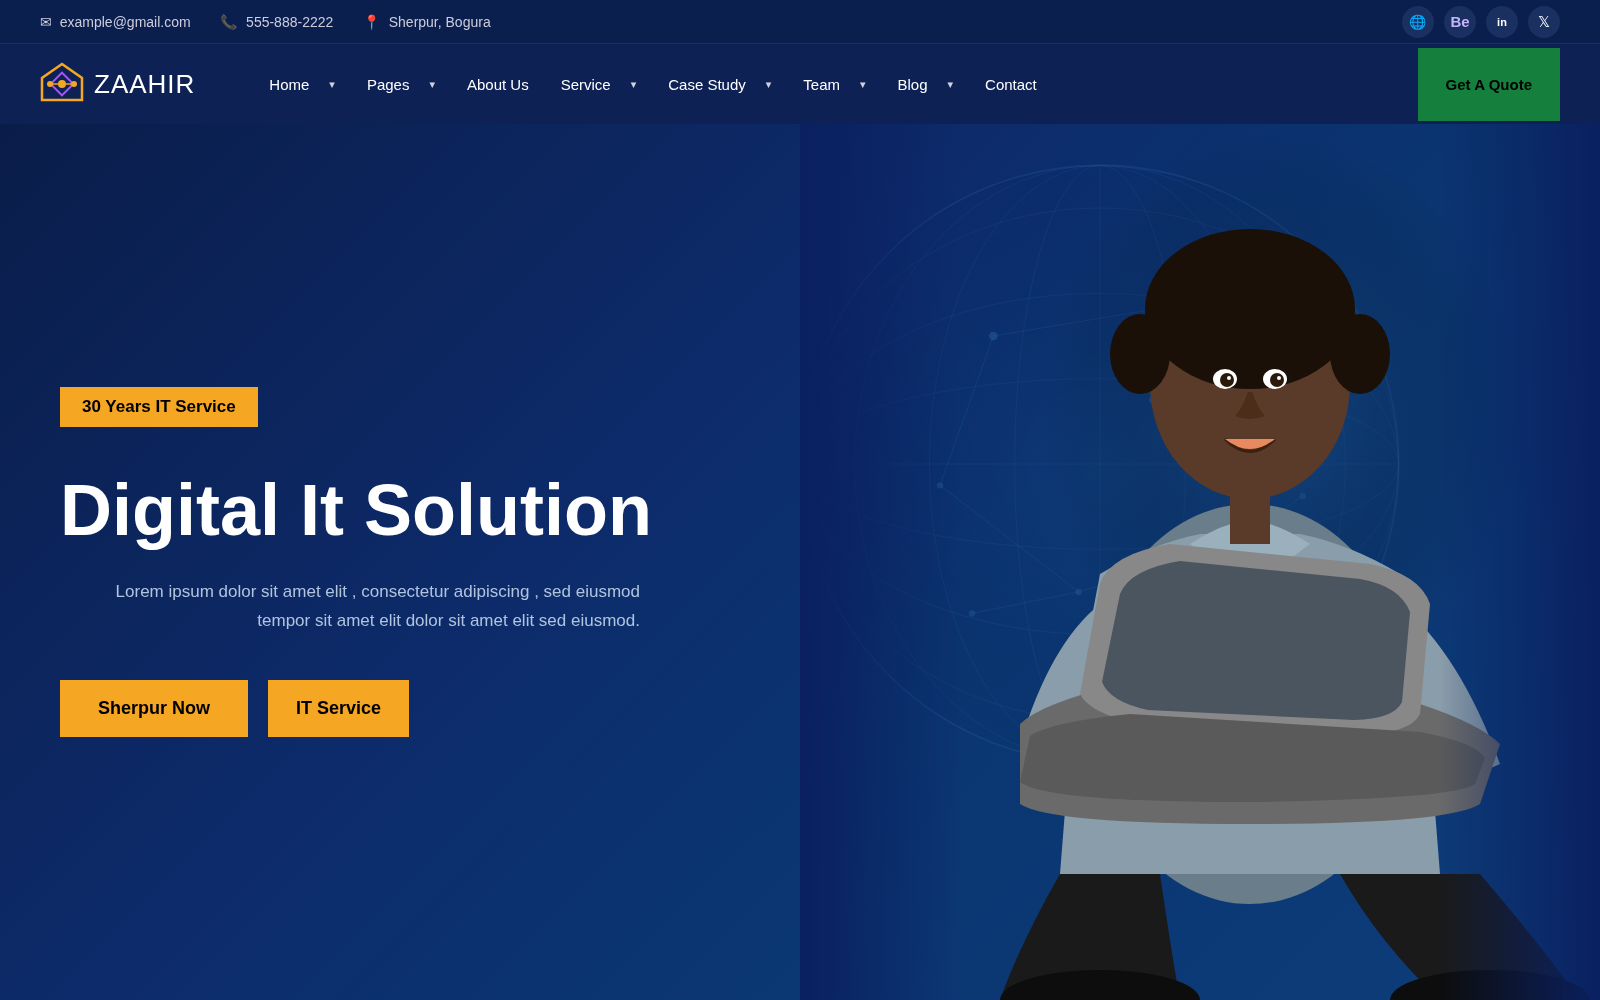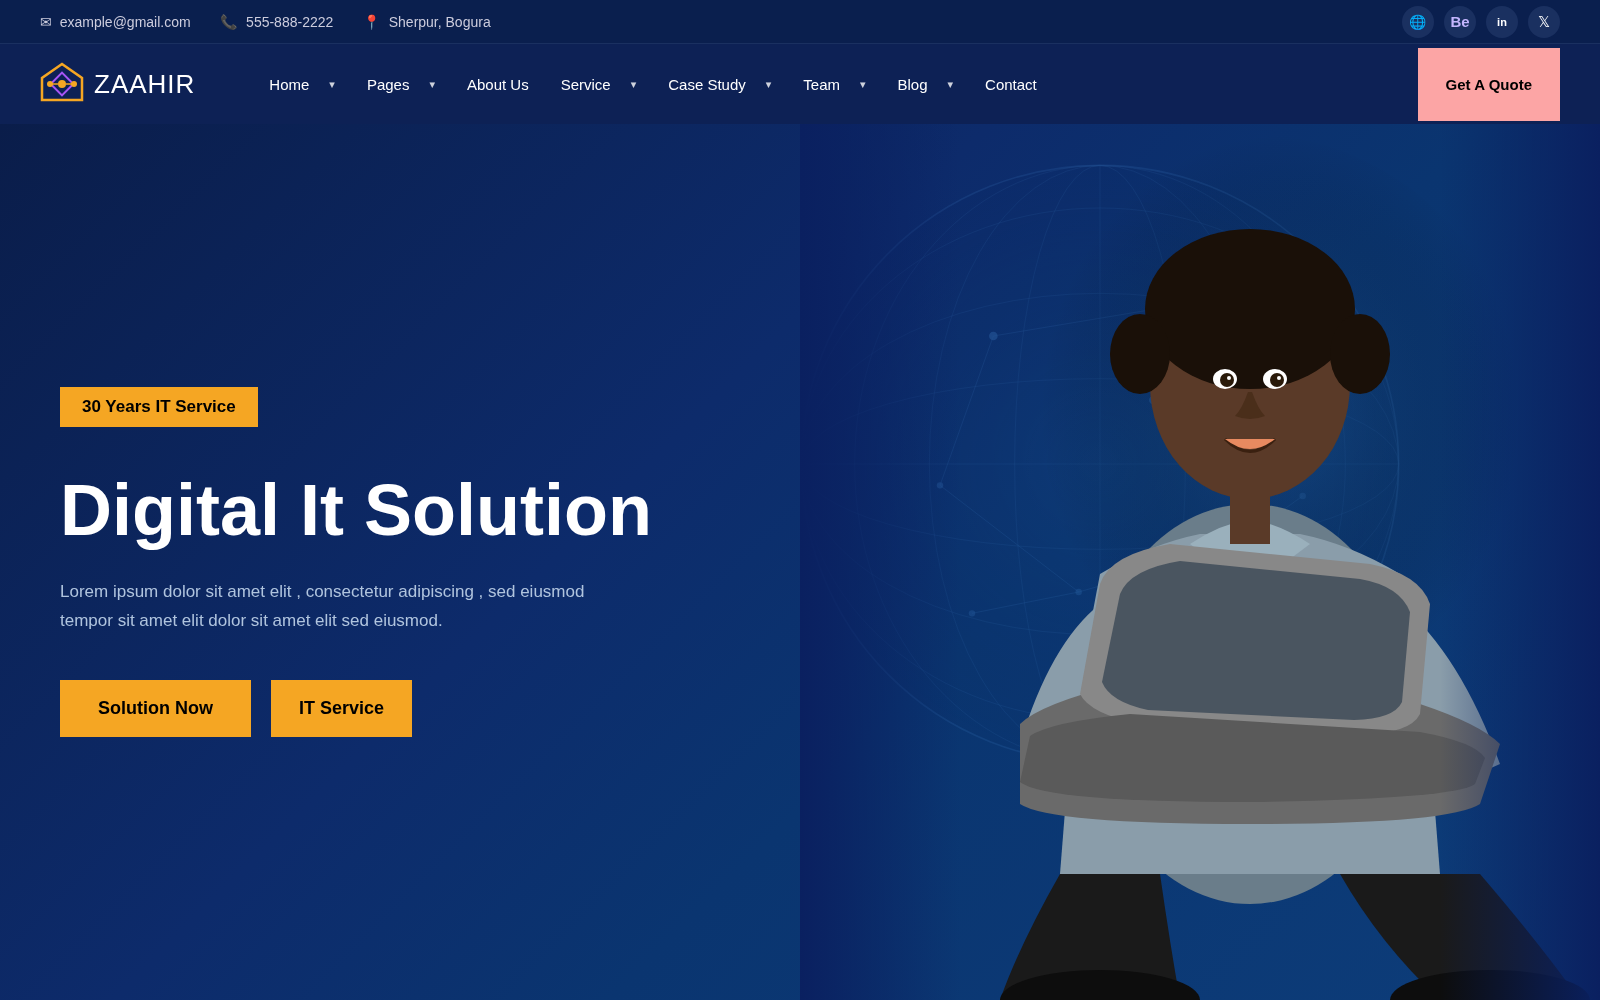--- a/index.html
+++ b/index.html
@@ -50,21 +50,21 @@
     .nav { display: flex; align-items: center; gap: 4px; flex: 1; }
     .nav-item {
       display: flex; align-items: center; gap: 20px;
       color: #fff; font-size: 15px; font-weight: 500;
       padding: 10px 14px; cursor: pointer; white-space: nowrap;
       text-decoration: none;
     }
     .nav-item .chevron { font-size: 11px; opacity: 0.8; }
     .nav-cta {
       margin-left: auto;
-      background: #fca5a5; color: #000; font-weight: 700;
+      background: #15803d; color: #000; font-weight: 700;
       padding: 28px 28px; font-size: 15px; border: none;
       cursor: pointer; white-space: nowrap;
     }
 
     
     .hero {
       position: relative;
       width: 1600px;
       height: 876px;
       background: linear-gradient(135deg, #0a1d4a 0%, #0d2b6b 40%, #0a3570 60%, #0d3d7a 100%);
@@ -104,20 +104,21 @@
       font-weight: 900;
       line-height: 1.1;
       margin-bottom: 28px;
     }
     .hero-desc {
       color: #b0c4de;
       font-size: 17px;
       line-height: 1.7;
       margin-bottom: 44px;
       max-width: 580px;
+      text-align: right;
     }
     .hero-buttons { display: flex; gap: 20px; }
     .btn-primary {
       background: #f5a623; color: #000;
       font-weight: 700; font-size: 18px;
       padding: 18px 38px; border: none; cursor: pointer;
     }
     .btn-secondary {
       background: #f5a623; color: #000;
       font-weight: 700; font-size: 18px;
@@ -304,18 +305,18 @@
 
       <path d="M 210 612 Q 230 598 310 590 L 600 608 Q 655 618 665 634 L 655 660 Q 635 675 430 678 Q 225 678 200 658 Z" fill="#5a5a5a"></path>
     </svg>
   </div>
 
   <div class="hero-content">
     <div class="hero-badge">30 Years IT Service</div>
     <h1 class="hero-title">Digital It Solution</h1>
     <p class="hero-desc">Lorem ipsum dolor sit amet elit , consectetur adipiscing , sed eiusmod tempor sit amet elit dolor sit amet elit sed eiusmod.</p>
     <div class="hero-buttons">
-      <button class="btn-primary">Solution Now</button>
+      <button class="btn-primary">Sherpur Now</button>
       <button class="btn-secondary">IT Service</button>
     </div>
   </div>
 
 </section>
 
 </body></html>

